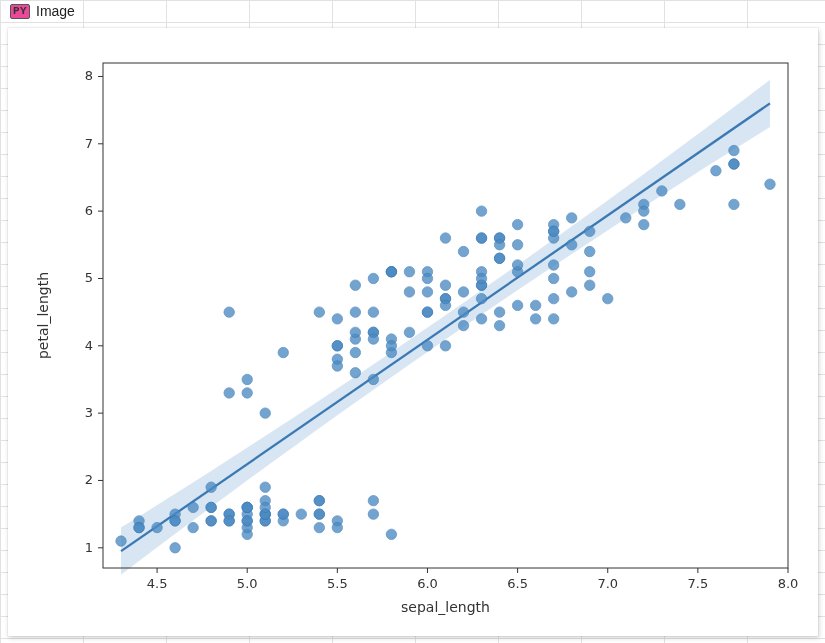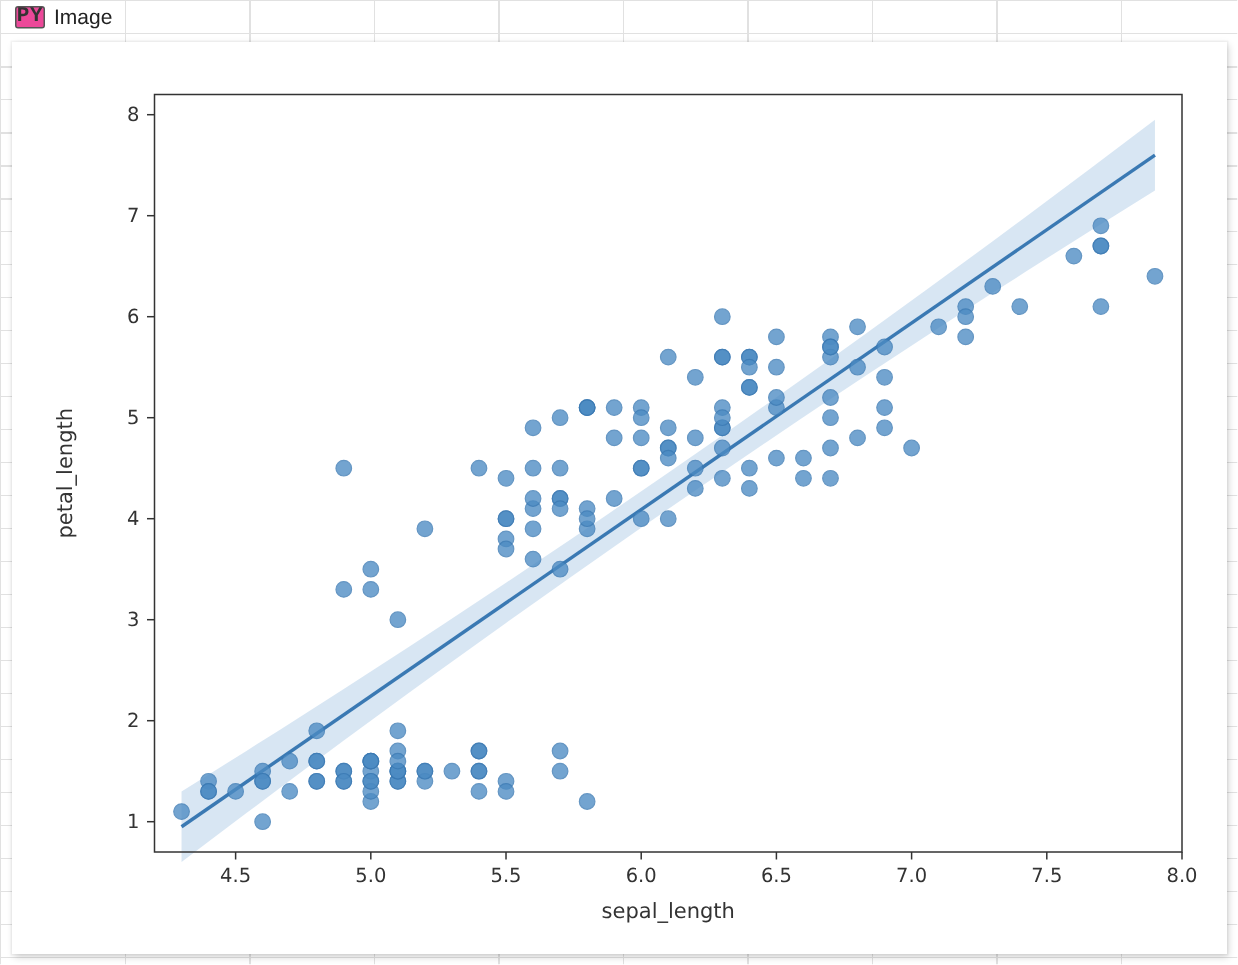--- a/index.html
+++ b/index.html
@@ -39,21 +39,21 @@
     }
     .py-badge {
       display: inline-flex;
       align-items: center;
       justify-content: center;
       width: 20px;
       height: 15px;
       border: 1px solid #555;
       border-radius: 2px;
       font-family: "Consolas", "Courier New", monospace;
-      font-size: 14px;
+      font-size: 11px;
       font-weight: 700;
       letter-spacing: 0.5px;
       color: #333;
       background: #ec4899;
       text-align: right;
     }
     .image-card {
       position: absolute;
       top: 28px;
       left: 8px;

